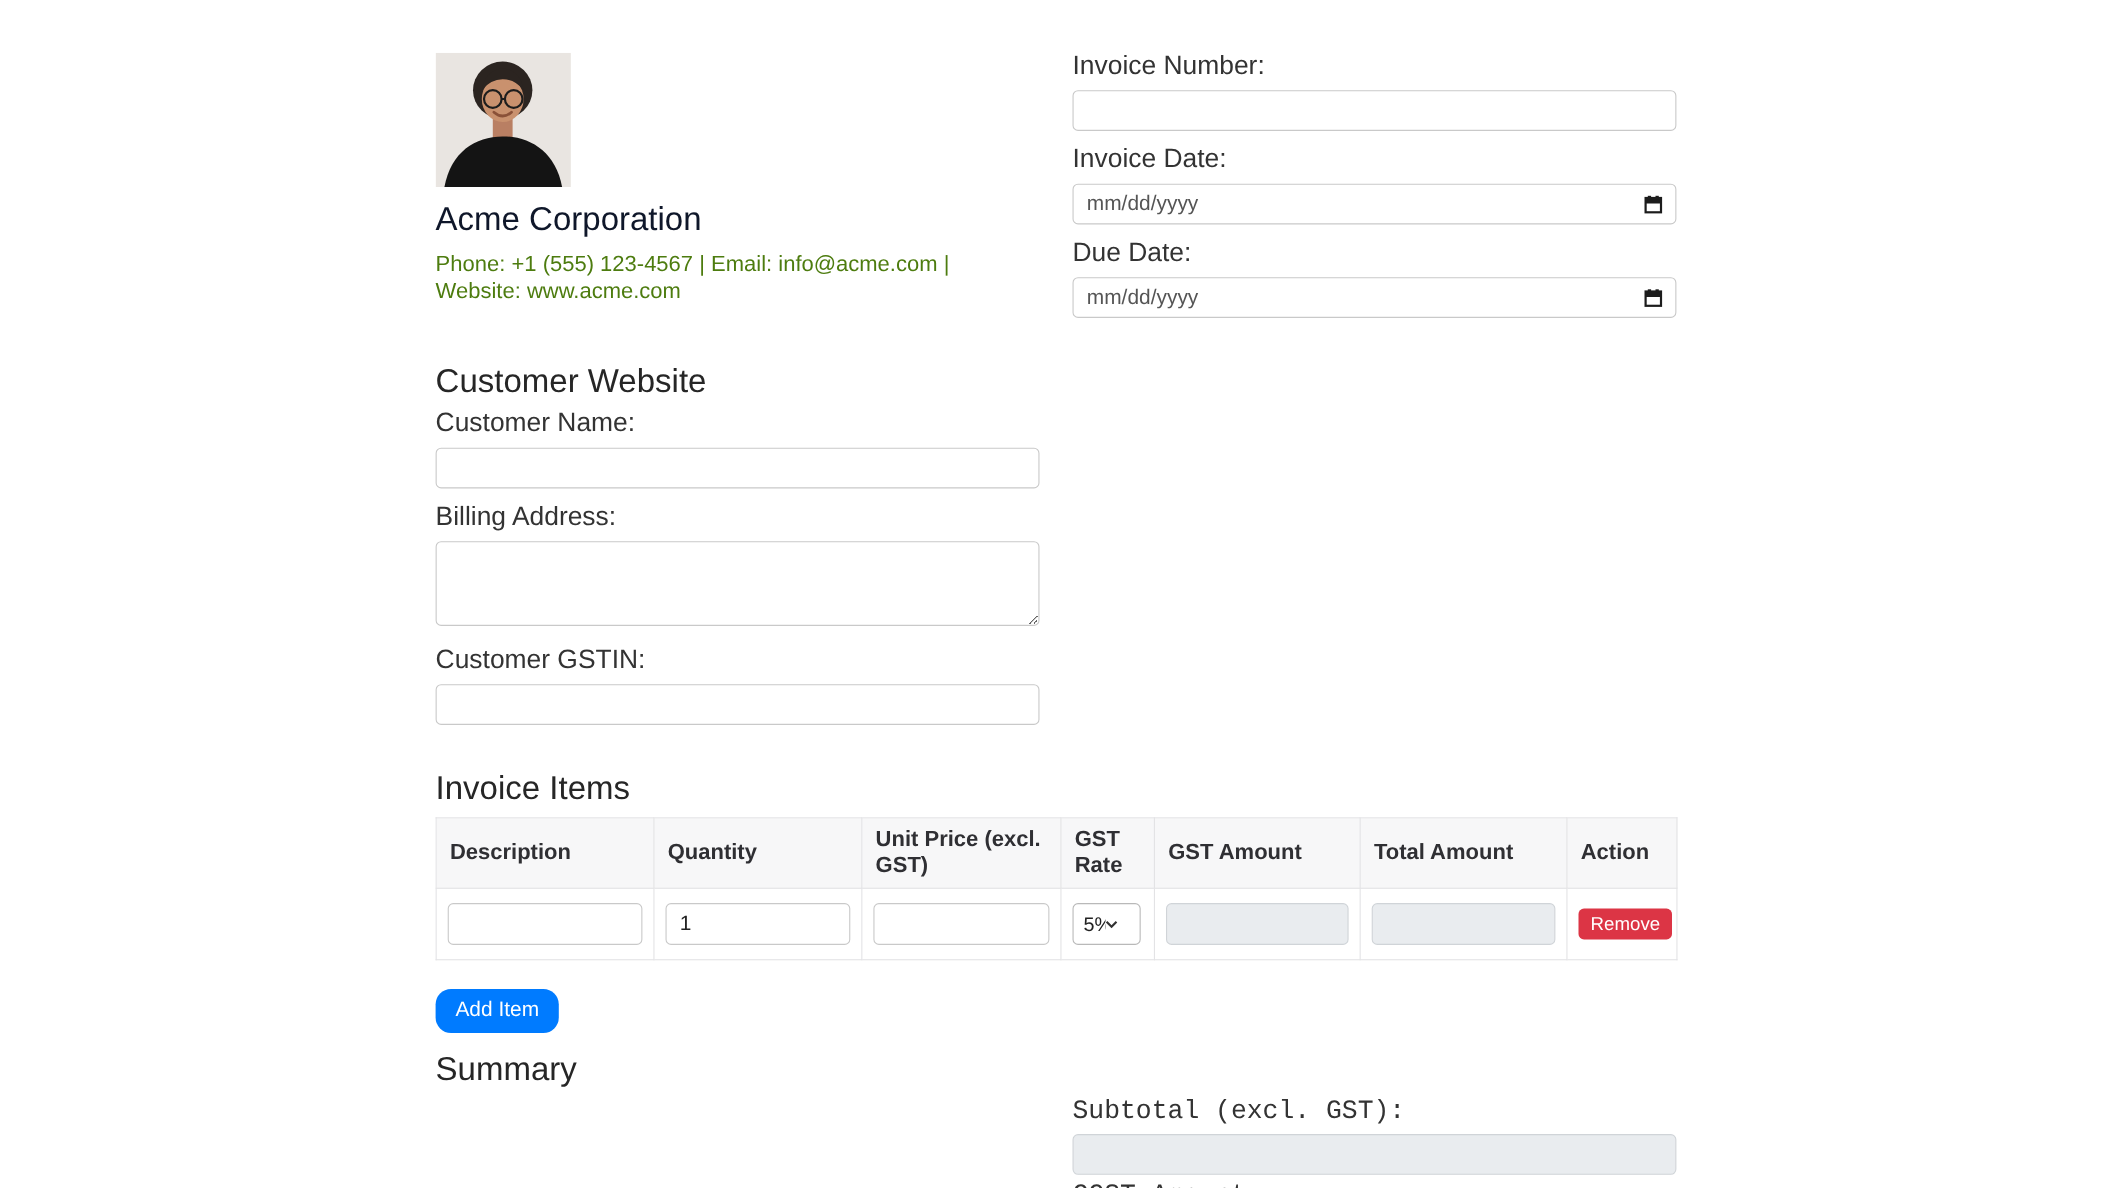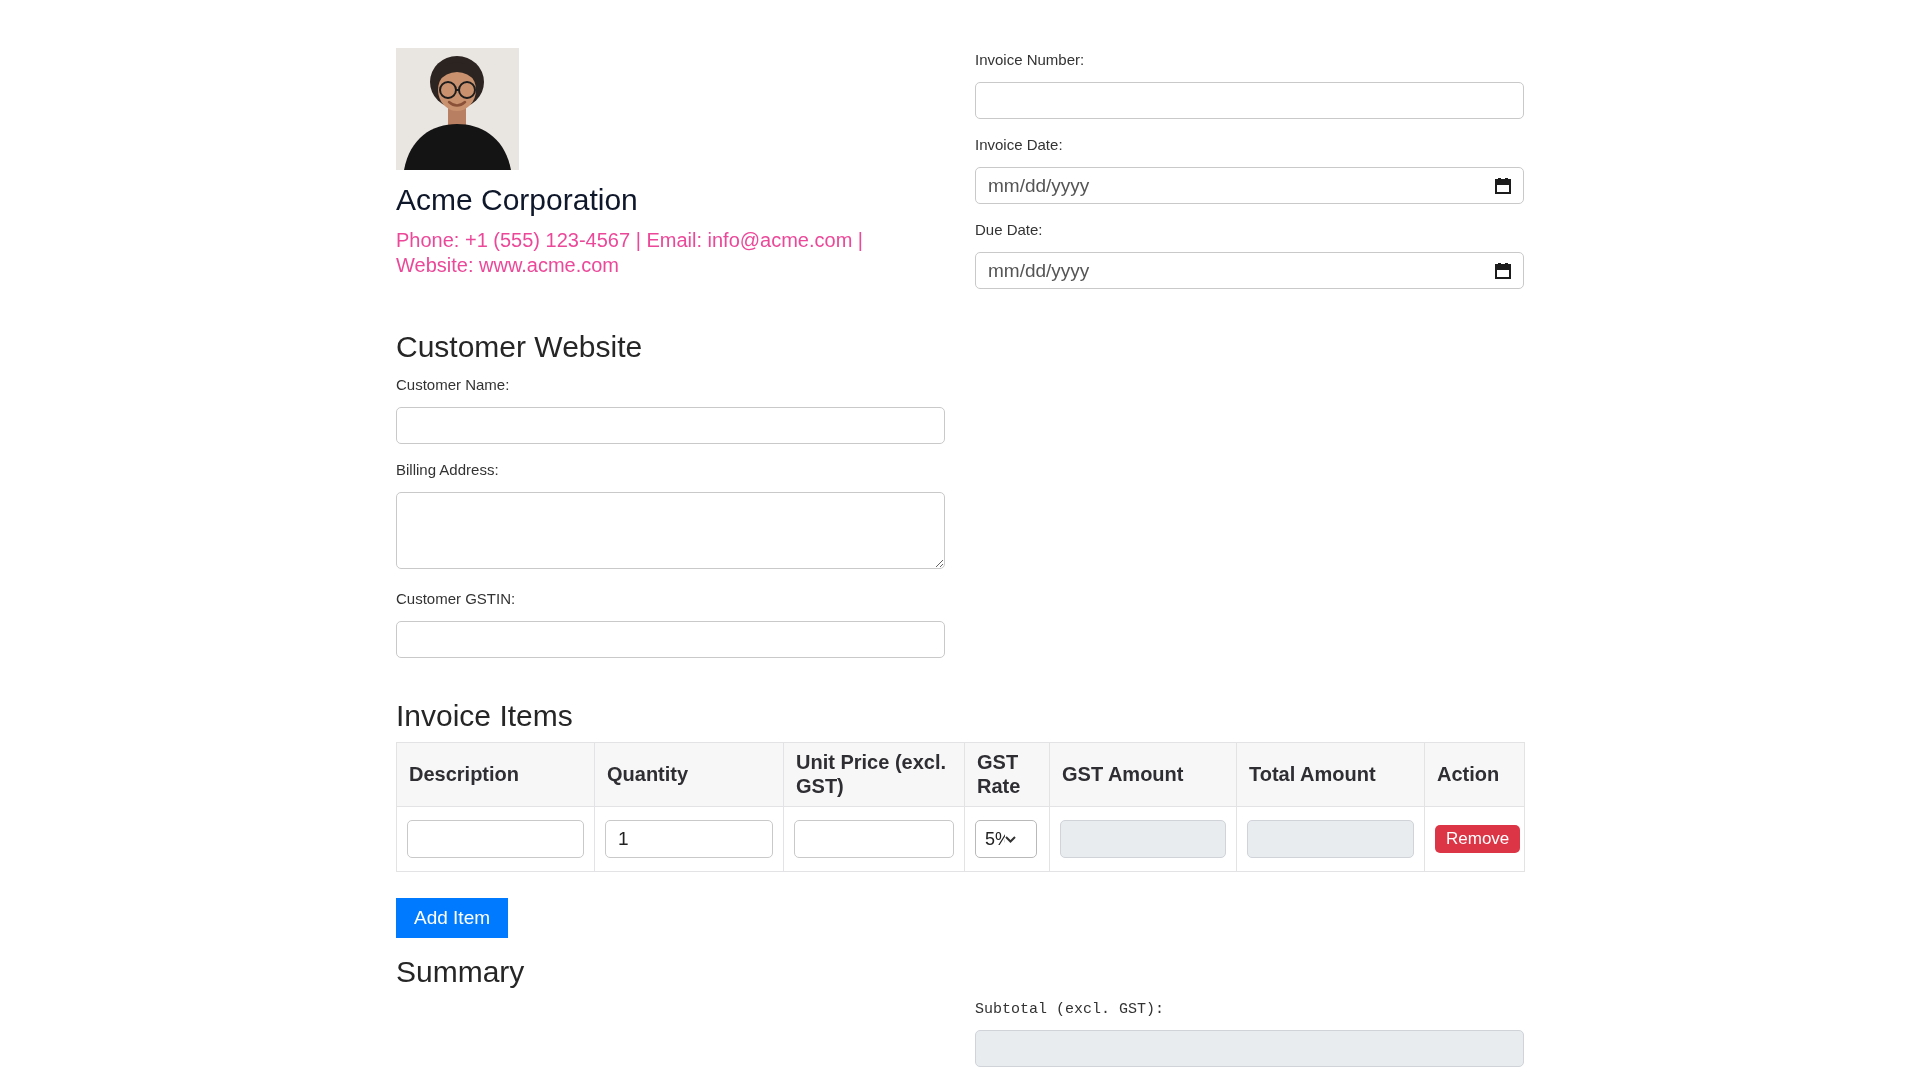--- a/index.html
+++ b/index.html
@@ -6,28 +6,28 @@
   html, body {
     width: 1920px; height: 1080px; overflow: hidden;
     background: #ffffff;
     font-family: "Liberation Sans", sans-serif;
     color: #333;
   }
   .container { width: 1128px; margin: 0 auto; padding-top: 48px; }
   .grid2 { display: grid; grid-template-columns: 1fr 1fr; column-gap: 30px; }
 
   h1.company-name { font-size: 30px; font-weight: 400; color: #0f172a; margin: 12px 0 10px; line-height: 1.2; }
-  p.contact { font-size: 20px; line-height: 25px; color: #ec4899; }
+  p.contact { font-size: 20px; line-height: 25px; color: #4d7c0f; }
 
   h2.section-heading { font-size: 30px; font-weight: 400; color: #262626; margin: 26px 0 8px; line-height: 36px; }
   h2.items-heading { margin-top: 26px; }
   h2.summary-heading { margin-top: 16px; }
 
   .form-group { margin-bottom: 14px; }
-  .form-group label { display: block; font-size: 15px; line-height: 24px; color: #333; margin-bottom: 10px; }
+  .form-group label { display: block; font-size: 24px; line-height: 24px; color: #333; margin-bottom: 10px; }
 
   .text-input, .area-input, .datefield {
     width: 100%; border: 1px solid #c9c9c9; border-radius: 5px;
     font-family: "Liberation Sans", sans-serif; font-size: 19px; color: #222;
     background: #fff;
   }
   .text-input { height: 37px; padding: 0 12px; }
   .area-input { height: 77px; padding: 8px 12px; resize: both; }
   .datefield { height: 37px; display: flex; align-items: center; justify-content: space-between; padding: 0 10px 0 12px; cursor: default; }
   .datefield .ph { color: #555; font-size: 19px; }
@@ -48,21 +48,21 @@
   td .readonly-input { width: 100%; height: 38px; border-radius: 5px; padding: 0 12px; }
 
   .gst-select {
     width: 62px; height: 38px; border: 1px solid #b9b9b9; border-radius: 5px;
     background: #fff; display: flex; align-items: center; padding: 0 7px 0 9px; cursor: default;
   }
   .gst-select .val { font-size: 18px; color: #222; max-width: 20px; overflow: hidden; white-space: nowrap; flex: 1; }
   .gst-select svg { flex: none; }
 
   .btn { font-family: "Liberation Sans", sans-serif; border: none; cursor: pointer; color: #fff; }
-  .btn-primary { background: #007bff; font-size: 19px; padding: 9px 18px; border-radius: 0; margin-top: 26px; }
+  .btn-primary { background: #007bff; font-size: 19px; padding: 9px 18px; border-radius: 14px; margin-top: 26px; }
   .btn-danger { background: #dc3545; font-size: 17px; padding: 4px 11px; border-radius: 5px; }
 
   .summary-grid { display: grid; grid-template-columns: 1fr 1fr; column-gap: 30px; }
   .summary-grid .form-group { margin-bottom: 8px; }
   .summary-grid label { margin-bottom: 8px; font-family: Liberation Mono, monospace; }
   .summary-grid .readonly-input { height: 37px; width: 100%; border-radius: 5px; padding: 0 12px; }
 </style>
 </head>
 <body>
 

